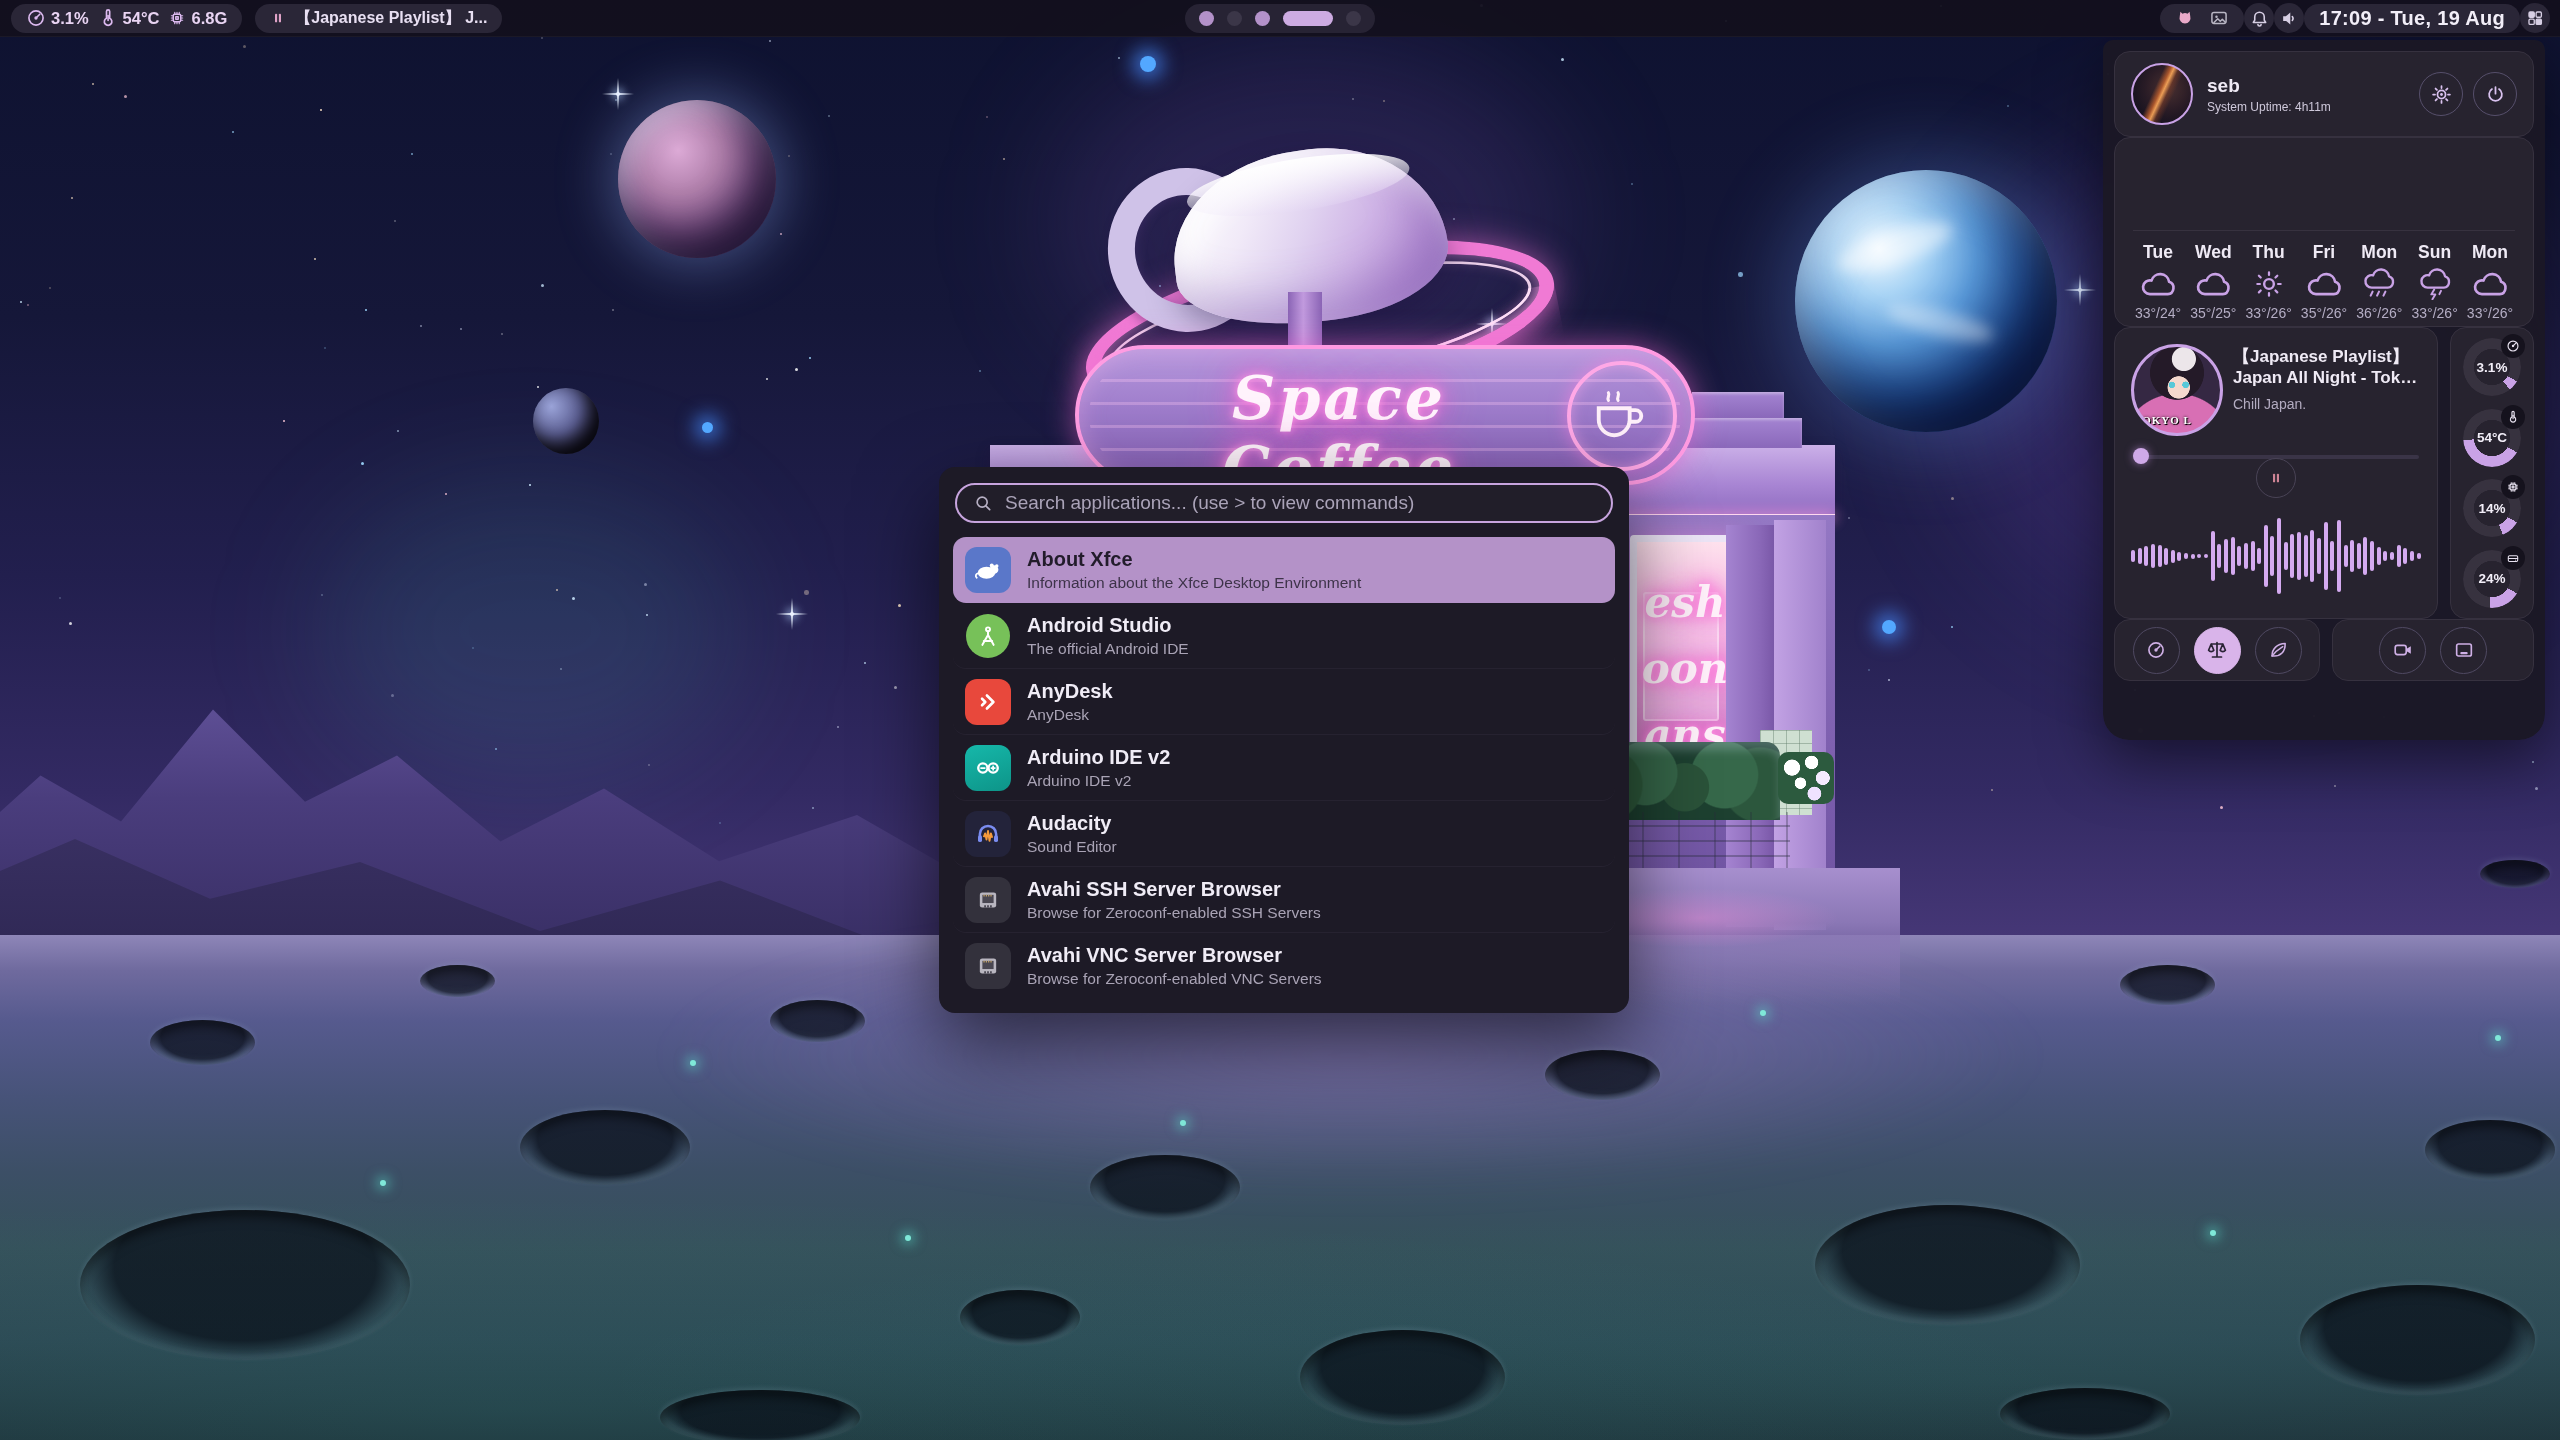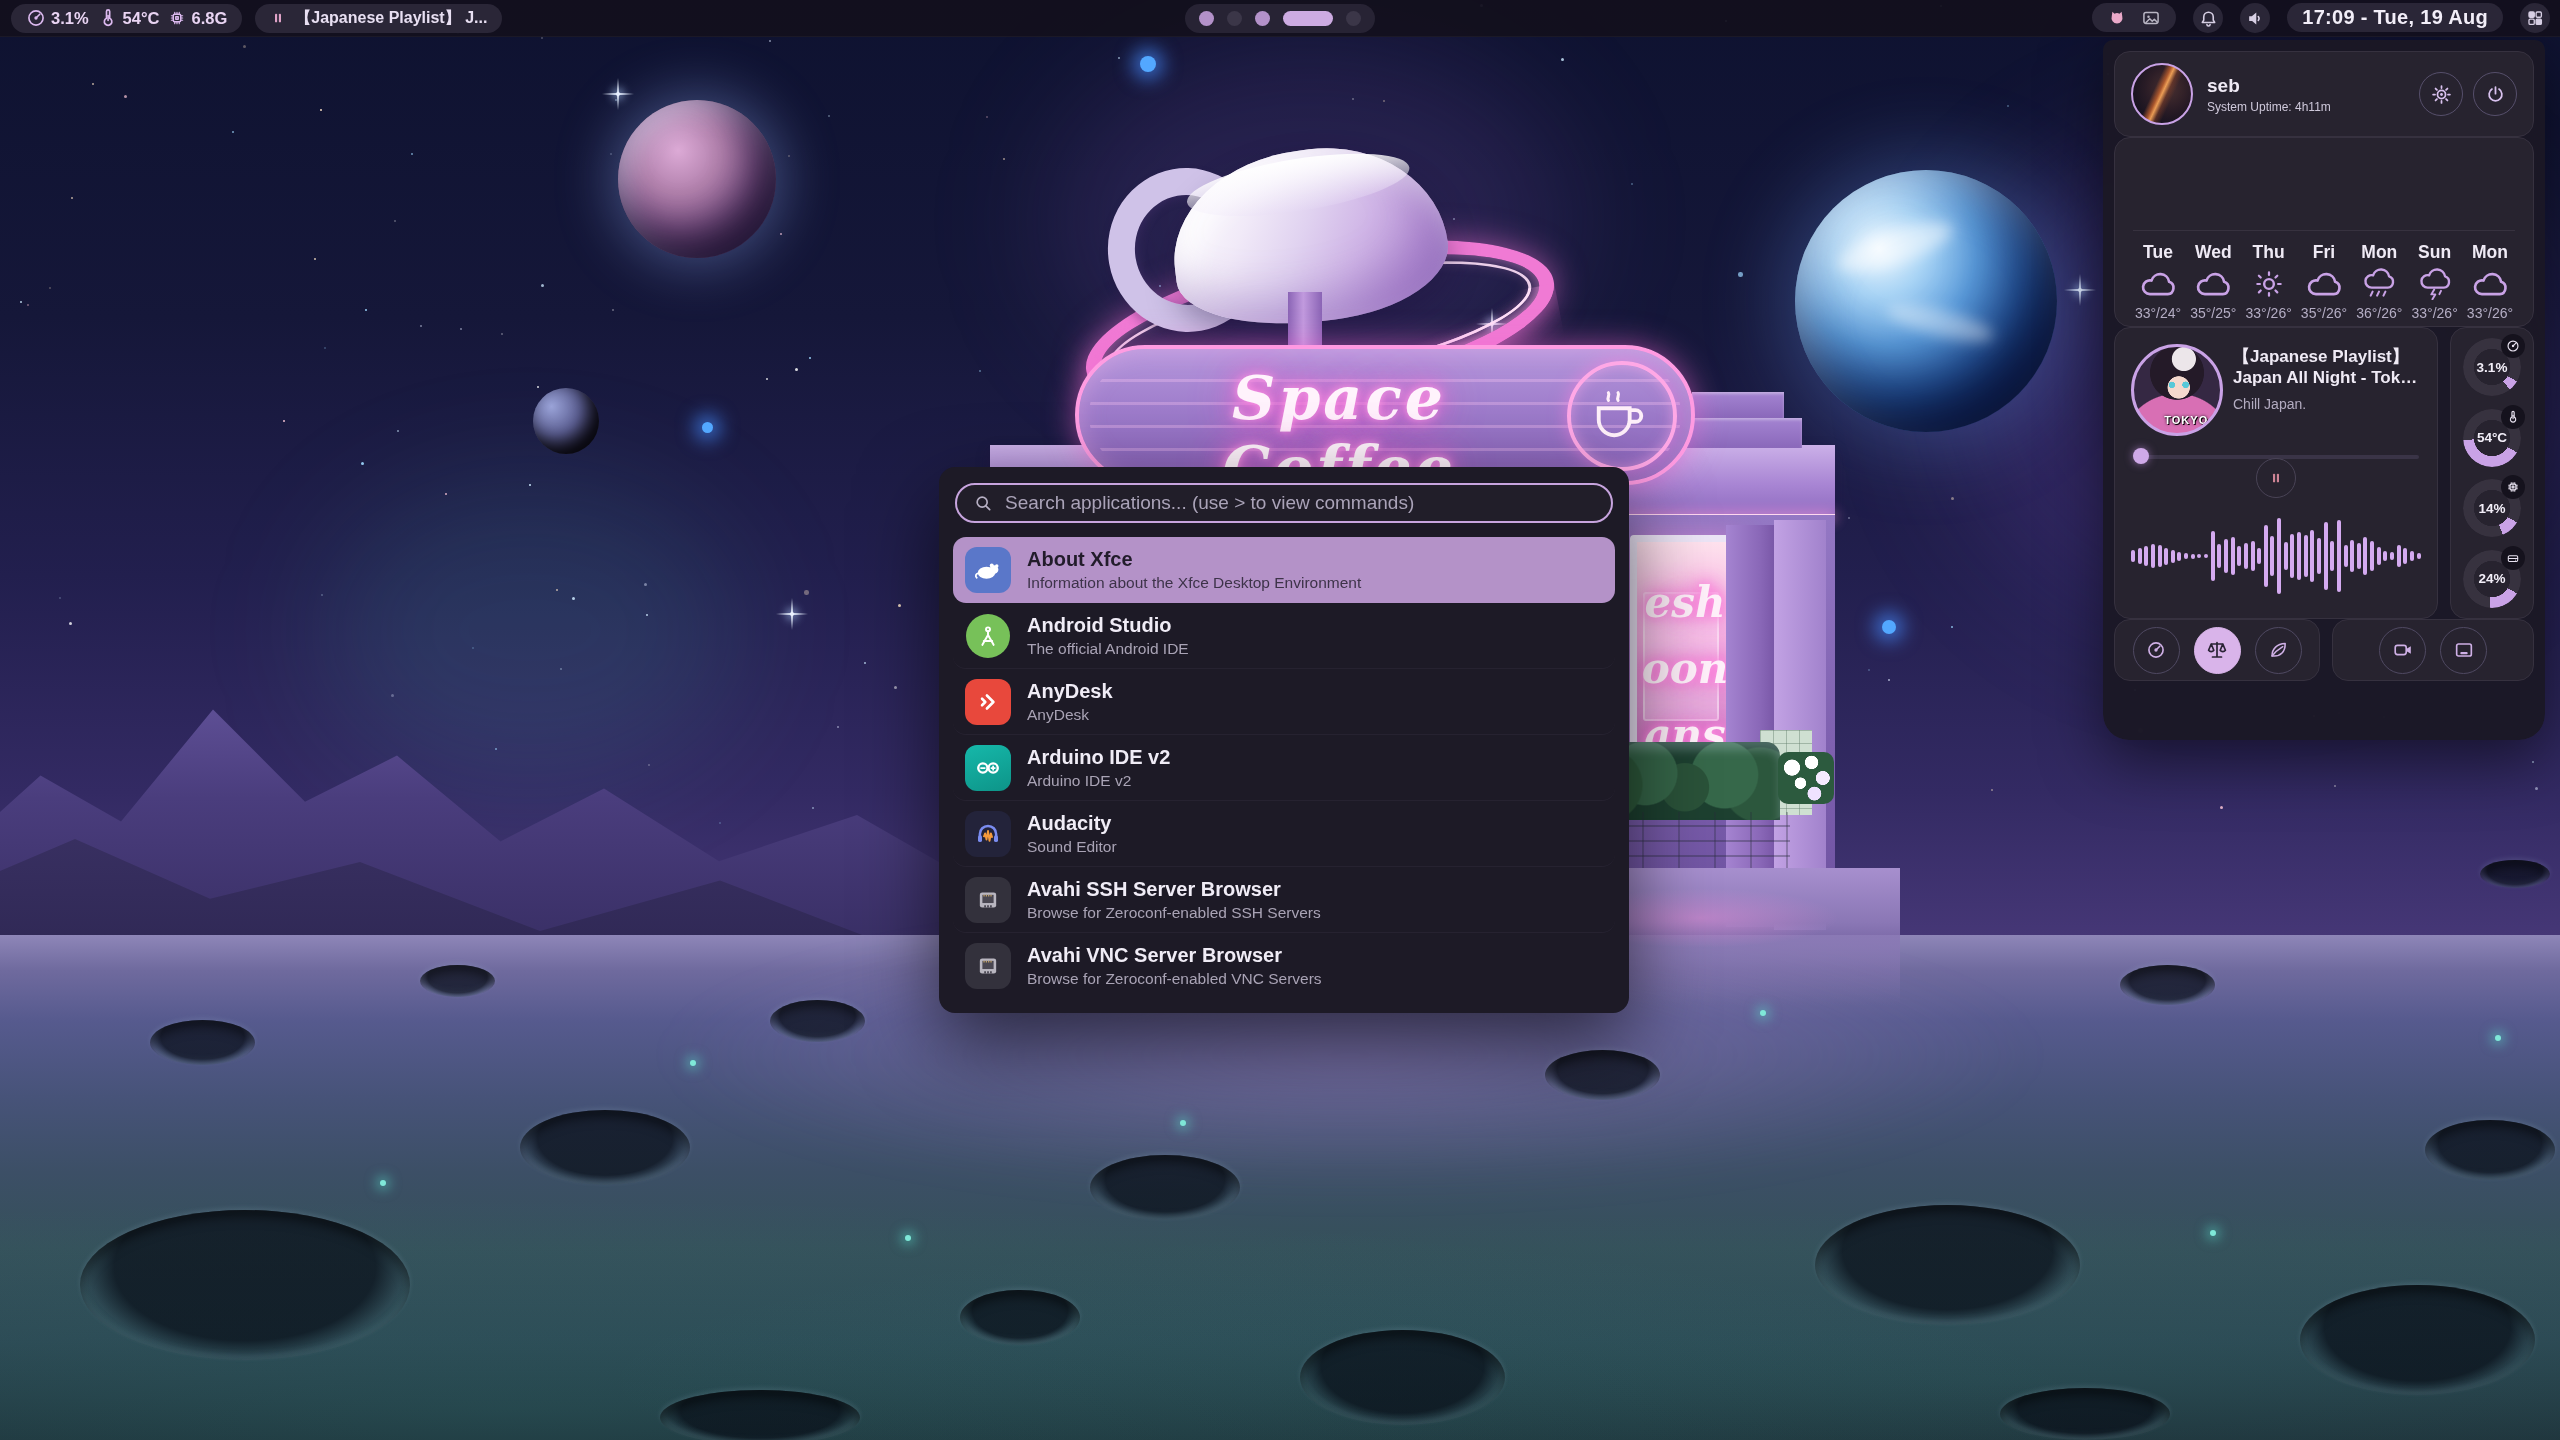--- a/index.html
+++ b/index.html
@@ -111,21 +111,21 @@
   #tb-left{display:flex;align-items:center;gap:13px;margin-left:11px;}
   .stat{display:flex;align-items:center;gap:5px;font-size:16.5px;font-weight:600;color:#e9d4f3;}
   .stat .ic{color:#dcb9ef;}
   #pill-playlist{font-size:16px;font-weight:600;color:#e8dff2;}
   #pill-playlist .ic{color:#e0a3c8;}
   #tb-center{position:absolute;left:50%;top:3.5px;transform:translateX(-50%);}
   #workspaces{display:flex;align-items:center;gap:13px;background:#272334;border-radius:15px;height:29px;padding:0 14px;}
   .wdot{width:15px;height:15px;border-radius:8px;background:#3b3648;}
   .wdot.on{background:#b391c9;}
   .wdot.current{width:50px;background:#cdabe2;}
-  #tb-right{margin-left:auto;display:flex;gap:17px;margin-right:10px;}
+  #tb-right{margin-left:auto;display:flex;align-items:center;gap:0;margin-right:10px;}
   .iconbtn{width:30px;height:30px;border-radius:50%;background:#2a2637;display:flex;align-items:center;justify-content:center;color:#d7cfe4;}
   #pill-tray{gap:14px;}
   #pill-tray .cat{color:#eaa9c9;}
   #pill-tray .img{color:#b9b6c4;}
   #pill-clock{font-size:20px;font-weight:700;color:#f2eef8;letter-spacing:.3px;}
   
   #launcher{position:absolute;left:939px;top:467px;width:690px;height:546px;background:#1d1a26;border-radius:16px;
     box-shadow:0 30px 80px rgba(0,0,0,.6);z-index:40;}
   #searchwrap{position:absolute;left:16px;top:16px;right:16px;height:40px;border:2px solid #c7a4de;border-radius:22px;
     background:#211e29;display:flex;align-items:center;gap:10px;padding:0 16px;box-sizing:border-box;color:#b7b0c4;}
@@ -175,21 +175,21 @@
   .fc-icon{color:#c9a2e6;height:32px;display:flex;align-items:center;}
   .fc-temps{font-size:14px;color:#b4adc4;}
   #middle-row{display:flex;gap:12px;height:292px;}
   #music-card{flex:1;position:relative;overflow:hidden;}
   #album-art{position:absolute;left:16px;top:16px;width:86px;height:86px;border-radius:50%;border:3px solid #c9a2e6;overflow:hidden;
     background:radial-gradient(circle at 58% 14%,#ece6ea 0 13%,transparent 14%),
       radial-gradient(circle at 44% 44%,#57c8d8 0 4.5%,transparent 5%),radial-gradient(circle at 60% 44%,#57c8d8 0 4.5%,transparent 5%),
       radial-gradient(circle at 52% 47%,#f4d8cd 0 17%,transparent 18%),
       radial-gradient(circle at 50% 30%,#241a28 0 36%,transparent 37%),
       radial-gradient(circle at 50% 120%,#d86fb4 0 50%,transparent 51%),#352843;}
-  #album-art span{position:absolute;left:0;right:0;bottom:7px;text-align:right;font-family:Liberation Sans, sans-serif;
+  #album-art span{position:absolute;left:0;right:0;bottom:7px;text-align:left;font-family:Liberation Serif, serif;
     font-size:11px;font-weight:bold;color:#fff;text-shadow:0 0 3px #000,1px 1px 0 #000;letter-spacing:1px;}
   #track-texts{position:absolute;left:118px;top:18px;right:14px;}
   #track-title{font-size:17px;font-weight:700;line-height:1.25;display:-webkit-box;-webkit-line-clamp:2;-webkit-box-orient:vertical;overflow:hidden;}
   #track-sub{font-size:14px;color:#b3acc1;margin-top:7px;}
   #progress{position:absolute;left:18px;right:18px;top:120px;height:16px;}
   #progress .track{position:absolute;left:0;right:0;top:7px;height:3.5px;border-radius:2px;background:#3a3447;}
   #progress .knob{position:absolute;left:0;top:0;width:16px;height:16px;border-radius:50%;background:#cfa9e8;box-shadow:0 0 8px rgba(200,150,230,.6);}
   #pausebtn{position:absolute;left:50%;top:130px;transform:translateX(-50%);width:38px;height:38px;border-radius:50%;
     border:1.5px solid #4a4457;display:flex;align-items:center;justify-content:center;color:#cf8496;background:transparent;}
   #wave{position:absolute;left:16px;right:16px;bottom:16px;height:92px;display:flex;align-items:center;justify-content:space-between;}

